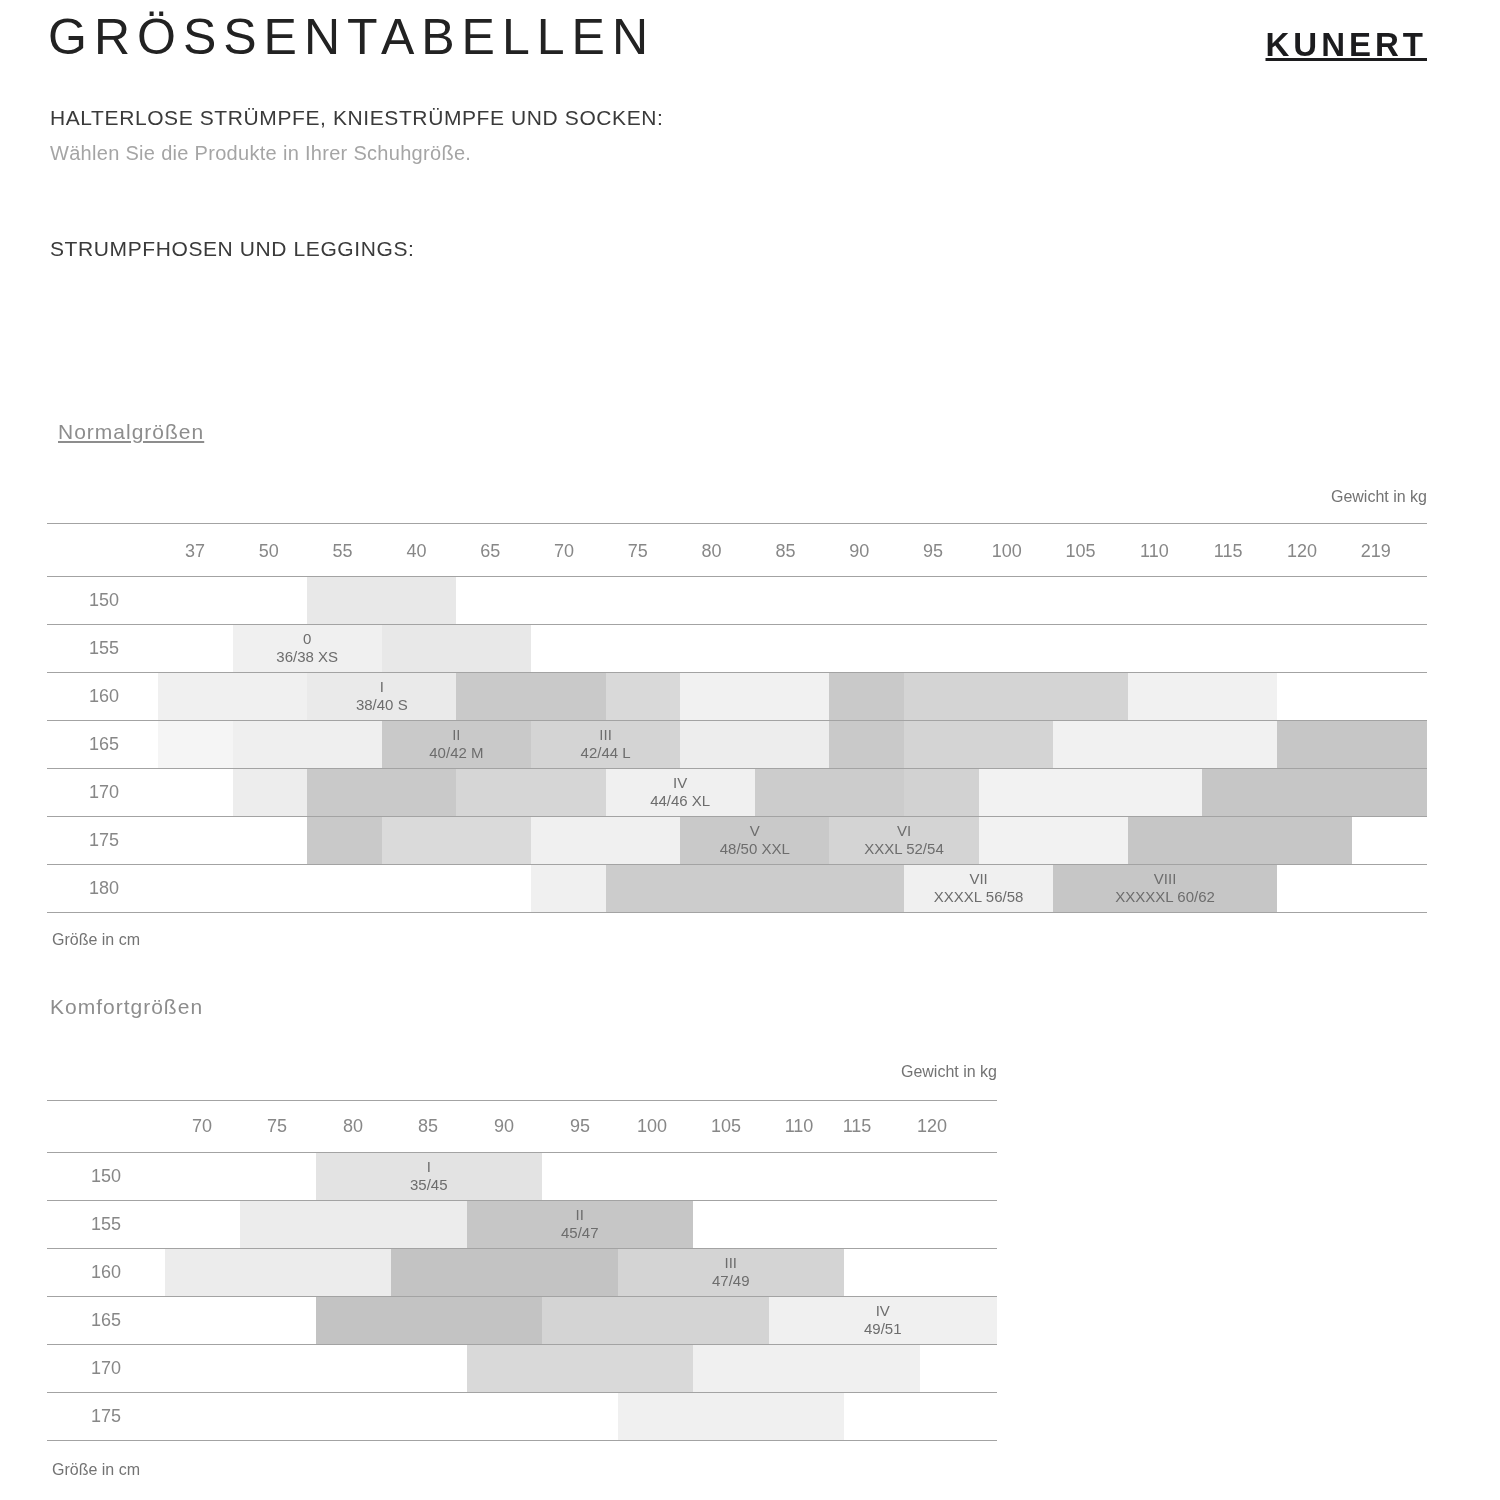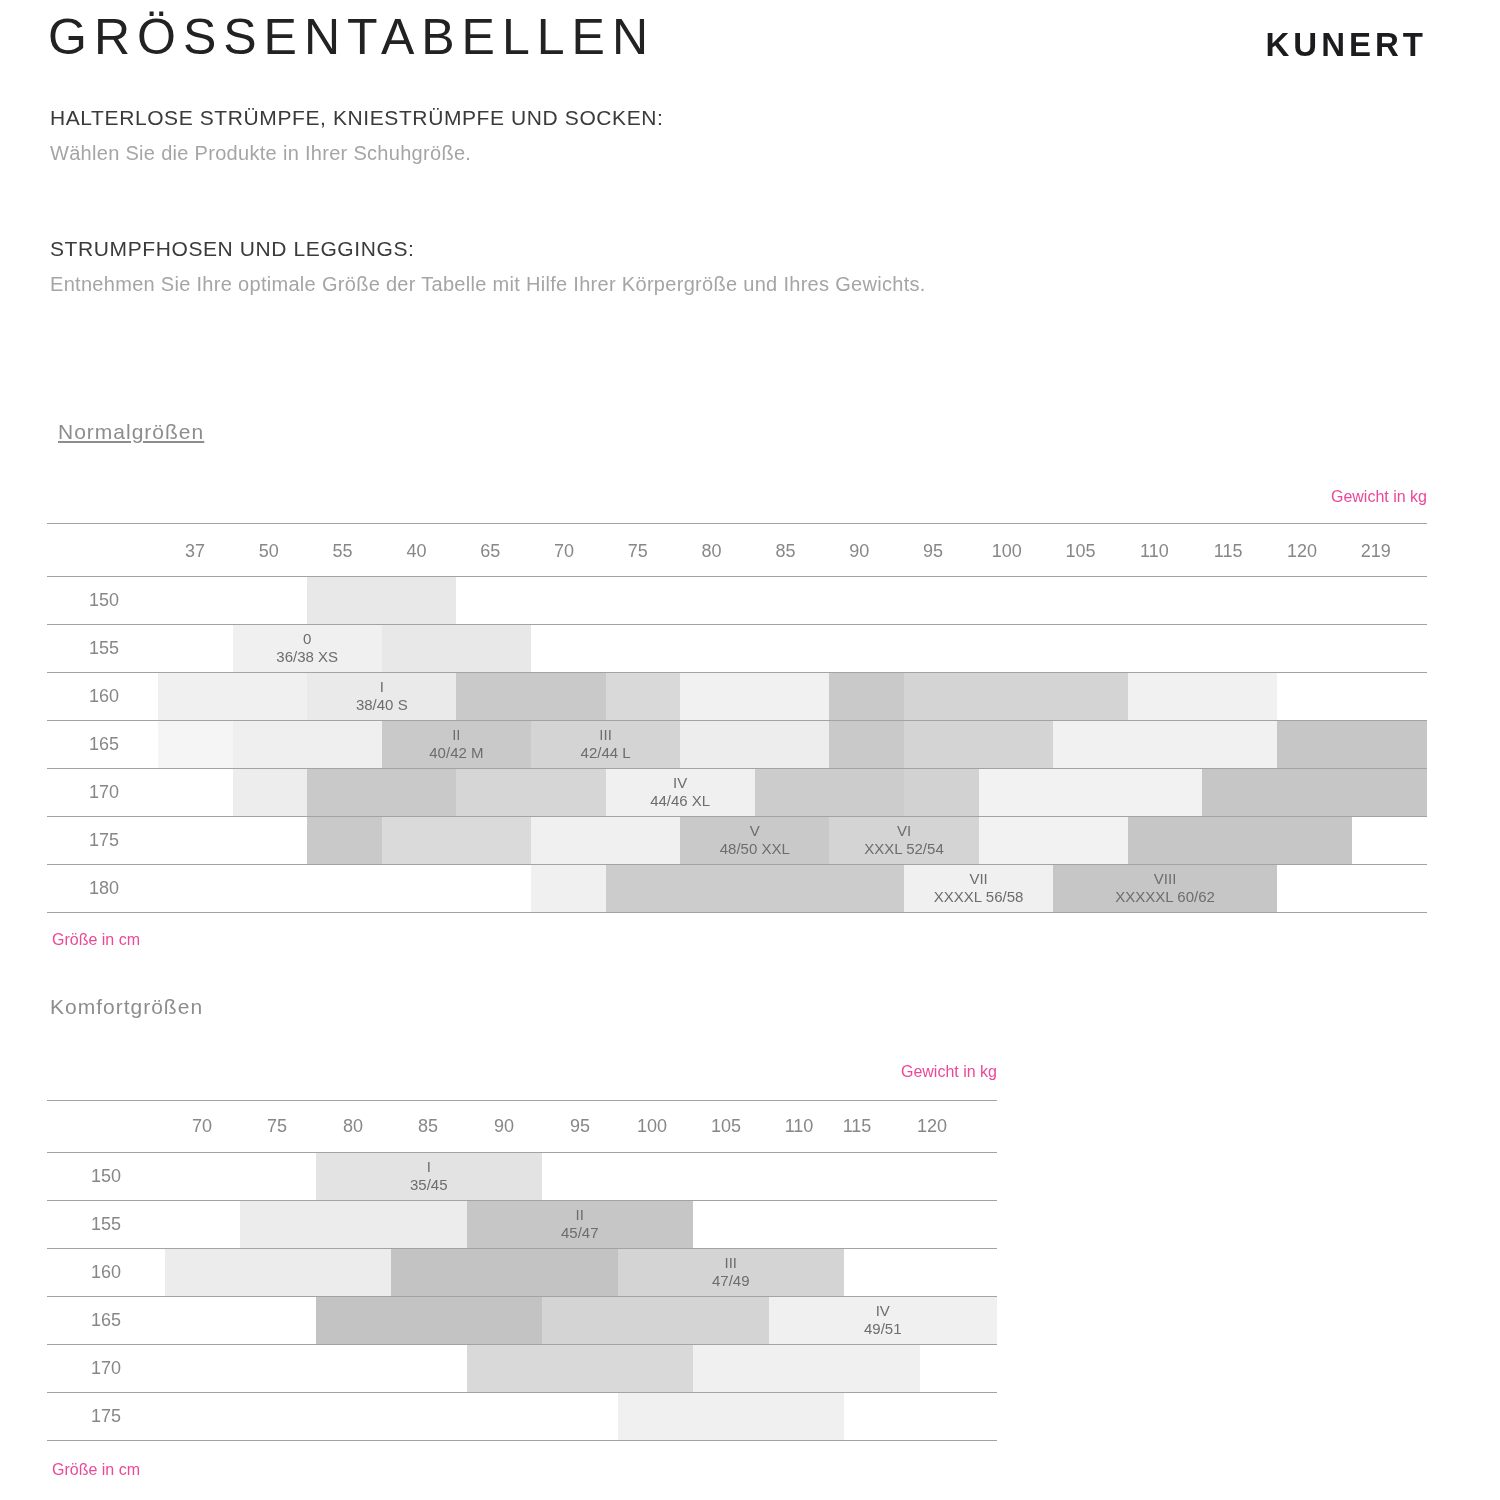--- a/index.html
+++ b/index.html
@@ -7,48 +7,47 @@
     position:relative; width:1500px; height:1500px; background:#ffffff;
     font-family:"Liberation Sans", sans-serif; overflow:hidden;
   }
   .abs { position:absolute; }
   .page-title {
     left:48px; top:8px; font-size:50px; font-weight:400; letter-spacing:7px;
     color:#222222; white-space:nowrap;
   }
   .brand {
     right:73px; top:26px; font-size:33px; font-weight:700; letter-spacing:4px;
-    color:#1c1c1e; white-space:nowrap;
+    color:#1c1c1e; white-space:nowrap;text-decoration:underline;
   }
   .sec-heading {
     left:50px; font-size:21px; letter-spacing:0.6px; color:#3a3a3a; white-space:nowrap;
   }
   .sec-sub {
     left:50px; font-size:20px; letter-spacing:0.3px; color:#a5a5a5; white-space:nowrap;
   }
   .chart-title { font-size:21px; color:#8d8d8d; letter-spacing:1px; white-space:nowrap; }
-  .axis-caption { font-size:16px; color:#ec4899; white-space:nowrap; }
+  .axis-caption { font-size:16px; color:#737373; white-space:nowrap; }
   .gridline { position:absolute; height:1px; background:#a3a3a3; z-index:3; }
   .tick { position:absolute; font-size:18px; color:#878787; transform:translate(-50%,-50%); white-space:nowrap; }
   .hlabel { position:absolute; font-size:18px; color:#878787; transform:translate(-50%,-50%); white-space:nowrap; }
   .cell { position:absolute; z-index:1; display:flex; align-items:center; justify-content:center; }
   .cell-label { font-size:15px; line-height:18px; color:#6d6d6d; text-align:center; white-space:nowrap; }
 </style>
 </head>
 <body>
 
 <div class="page">
   <div class="abs page-title">GRÖSSENTABELLEN</div>
   <div class="abs brand">KUNERT</div>
 
   <div class="abs sec-sub" style="top:142px;">Wählen Sie die Produkte in Ihrer Schuhgröße.</div>
   <div class="abs sec-heading" style="top:106px;">HALTERLOSE STRÜMPFE, KNIESTRÜMPFE UND SOCKEN:</div>
 
   <div class="abs sec-heading" style="top:237px;">STRUMPFHOSEN UND LEGGINGS:</div>
-  <div class="abs sec-sub" style="top:273px;">Entnehmen Sie Ihre optimale Größe der Tabelle mit Hilfe Ihrer Körpergröße und Ihres Gewichts.</div>
 
   <div id="charts">
       <div class="chart-title" style="position: absolute; left: 58px; top: 420px; text-decoration: underline;">Normalgrößen</div>
       <div class="axis-caption" style="position: absolute; left: 1427px; top: 497px; transform: translate(-100%, -50%);">Gewicht in kg</div>
       <div class="gridline" style="left: 47px; top: 523px; width: 1380px;"></div>
       <div class="tick" style="left: 195px; top: 551px;">37</div>
       <div class="tick" style="left: 268.8px; top: 551px;">50</div>
       <div class="tick" style="left: 342.6px; top: 551px;">55</div>
       <div class="tick" style="left: 416.4px; top: 551px;">40</div>
       <div class="tick" style="left: 490.2px; top: 551px;">65</div>

